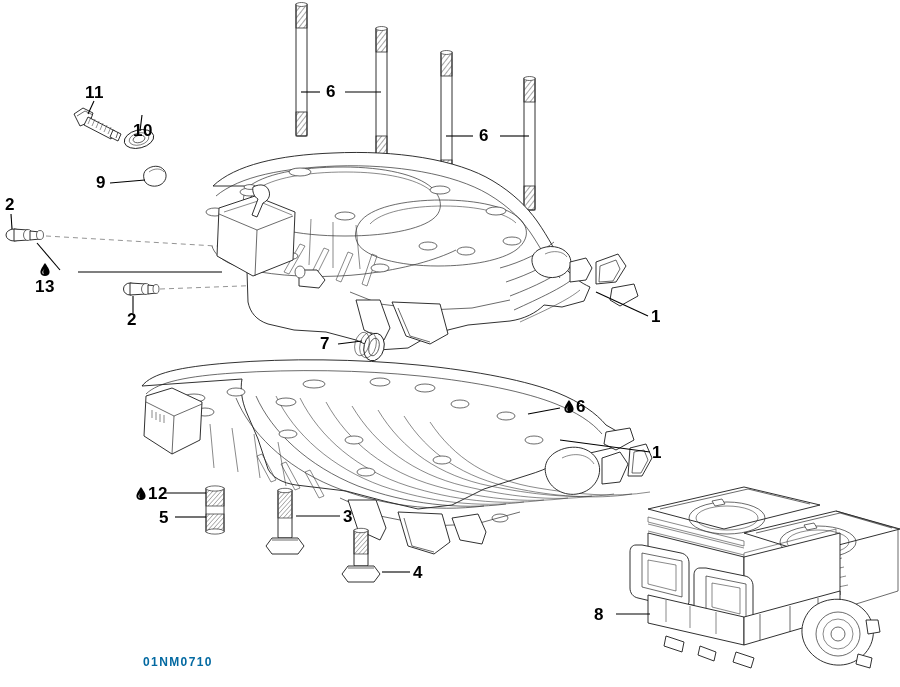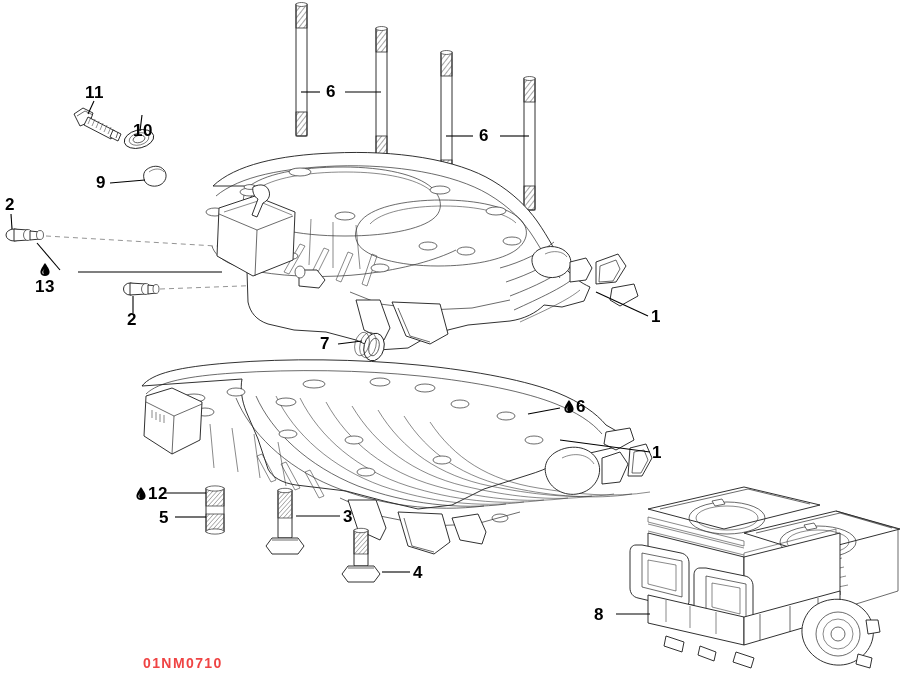--- a/index.html
+++ b/index.html
@@ -29,24 +29,24 @@
     display:inline-block;
     width:10px;height:13px;
     position:relative;
     flex:0 0 auto;
   }
   .drop svg{display:block;width:10px;height:13px;}
   .code{
     position:absolute;
     left:143px;top:655px;
     font-family:"Liberation Sans", sans-serif;
-    font-size:14px;
+    font-size:12px;
     font-weight:600;
     letter-spacing:1.4px;
-    color:#ef4444;
+    color:#0369a1;
   }
   .leader{stroke:#000;stroke-width:1.1;fill:none;}
   .part{stroke:#1a1a1a;stroke-width:0.9;fill:#ffffff;}
   .partl{stroke:#2b2b2b;stroke-width:0.7;fill:none;}
   .partf{stroke:#2b2b2b;stroke-width:0.7;fill:#ffffff;}
   .thin{stroke:#3a3a3a;stroke-width:0.6;fill:none;}
   .hatch{stroke:#3d3d3d;stroke-width:0.55;fill:none;}
   .dash{stroke:#666;stroke-width:0.7;fill:none;stroke-dasharray:5 4;}
 </style>
 </head>

